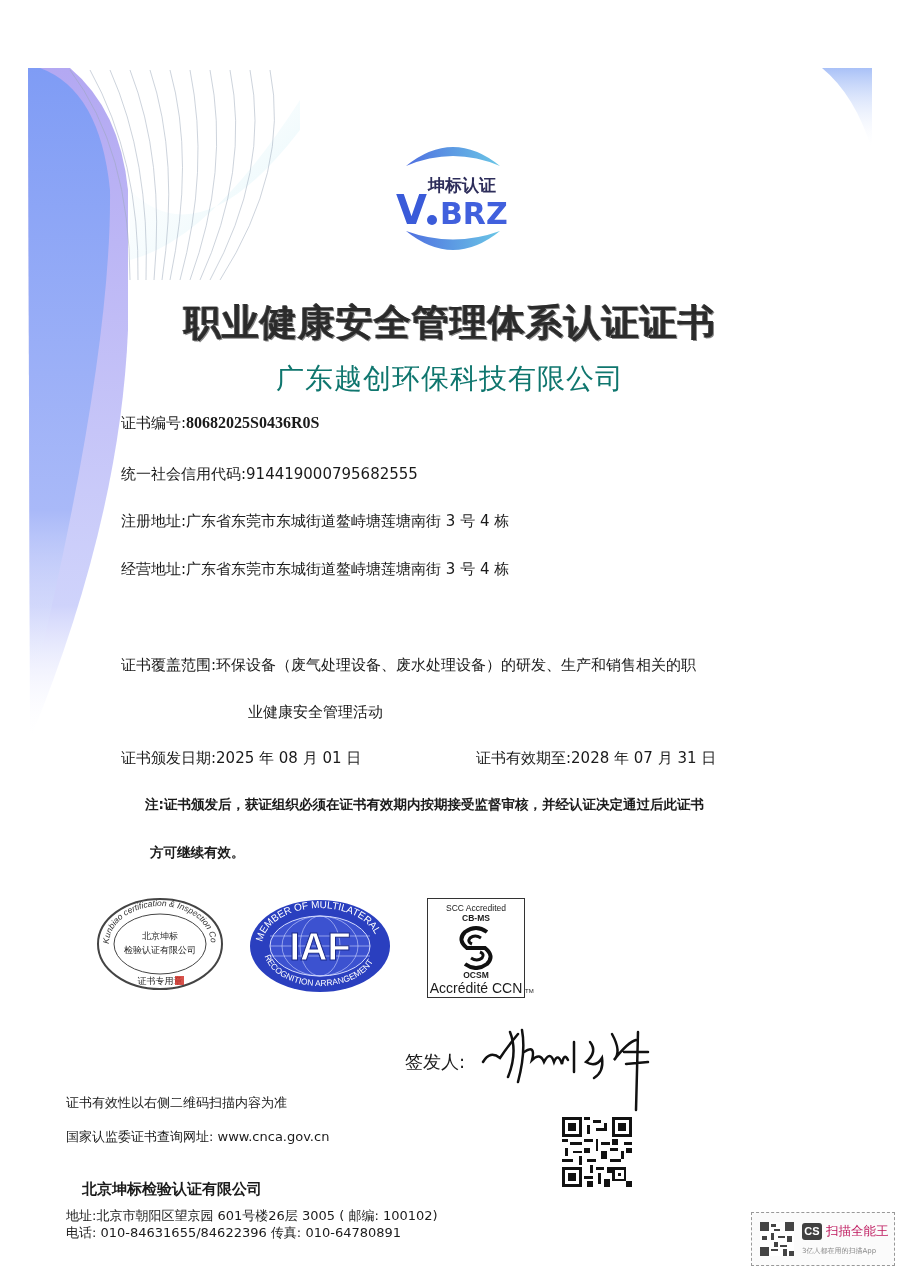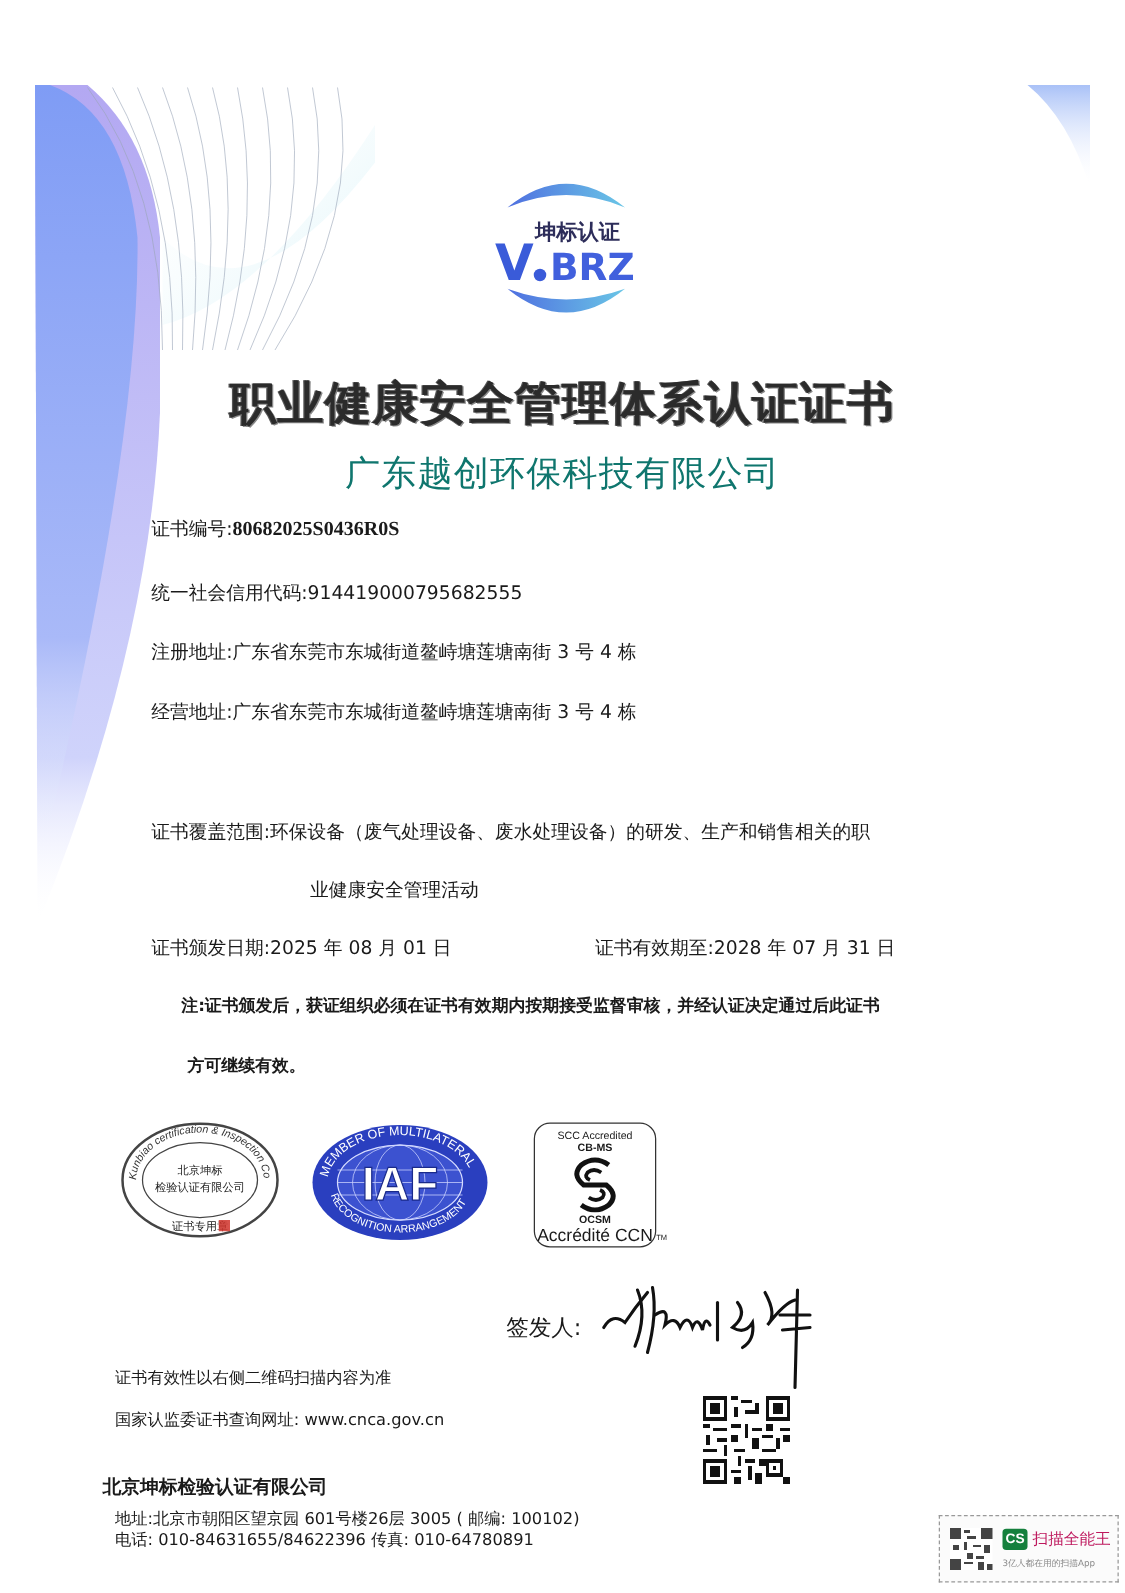--- a/index.html
+++ b/index.html
@@ -12,26 +12,26 @@
   .title { position:absolute; left:0; width:900px; top:298px; text-align:center;
            font-family:"DejaVu Sans", sans-serif; font-weight:bold; font-size:37px; letter-spacing:1px;
            color:#2b2b2b; text-shadow: 1px 1px 0 #888, -1px 0 0 #555; }
   .company { position:absolute; left:0; width:900px; top:360px; text-align:center;
              font-family:Liberation Mono, monospace; font-size:28px; color:#0f766e; letter-spacing:1px; }
   .field { position:absolute; left:121px; font-size:15px; font-family:"DejaVu Sans", sans-serif; color:#1a1a1a; white-space:nowrap; }
   .bold { font-weight:bold; font-family:"Liberation Serif", serif; font-size:16px; }
   .note { font-weight:bold; font-size:13.5px; }
   .seal { position:absolute; }
   .sign { position:absolute; left:405px; top:1050px; font-family:"DejaVu Sans", sans-serif; font-size:18px; }
-  .foot { position:absolute; left:92px; font-family:"DejaVu Sans", sans-serif; font-size:13px; color:#1a1a1a; line-height:17px; white-space:nowrap; }
+  .foot { position:absolute; left:66px; font-family:"DejaVu Sans", sans-serif; font-size:13px; color:#1a1a1a; line-height:17px; white-space:nowrap; }
   .foot-title { position:absolute; left:82px; top:1180px; font-family:"DejaVu Sans", sans-serif; font-weight:bold; font-size:15px; }
   .qr { position:absolute; left:562px; top:1115px; width:70px; height:74px; }
   .cs-badge { position:absolute; left:751px; top:1212px; width:142px; height:52px; border:1px dashed #999; background:#fbfbfb; }
   .cs-qr { position:absolute; left:8px; top:8px; width:34px; height:36px; }
-  .cs-logo { position:absolute; left:50px; top:10px; width:20px; height:17px; background:#15803d; border-radius:3px; color:#fff;
+  .cs-logo { position:absolute; left:50px; top:10px; width:20px; height:17px; background:#404040; border-radius:3px; color:#fff;
              font-family:"Liberation Sans", sans-serif; font-weight:bold; font-size:11px; text-align:center; line-height:17px; }
   .cs-name { position:absolute; left:74px; top:10px; font-family:"DejaVu Sans", sans-serif; font-size:12.5px; color:#be185d; }
   .cs-sub { position:absolute; left:50px; top:33px; font-family:"DejaVu Sans", sans-serif; font-size:7px; color:#888; white-space:nowrap; }
 </style>
 </head>
 <body>
 
 <div class="page">
 
   <svg class="bg-left" width="320" height="780" viewBox="0 0 320 780">
@@ -156,21 +156,21 @@
         <line x1="22" y1="48" x2="122" y2="48"></line>
         <line x1="22" y1="58" x2="122" y2="58"></line>
       <ellipse cx="72" cy="48" rx="20" ry="30"></ellipse>
         <ellipse cx="72" cy="48" rx="38" ry="30"></ellipse>
     </g>
     <text font-family="Liberation Sans, sans-serif" font-size="10" fill="#fff"><textPath href="#iafTop" startOffset="4">MEMBER OF MULTILATERAL</textPath></text>
     <text font-family="Liberation Sans, sans-serif" font-size="8.5" fill="#fff"><textPath href="#iafBot" startOffset="6">RECOGNITION ARRANGEMENT</textPath></text>
     <text x="72" y="62" text-anchor="middle" font-family="Liberation Sans, sans-serif" font-size="38" font-weight="bold" fill="#fff" stroke="#1a2a8a" stroke-width="1">IAF</text>
   </svg>
 
-  <div class="seal" style="left:427px; top:898px; width:96px; height:98px; border:1.5px solid #333; border-radius:13px; font-family:'Liberation Sans', sans-serif; text-align:center;">
+  <div class="seal" style="left:427px; top:898px; width:96px; height:98px; border:1.5px solid #333; border-radius:0; font-family:'Liberation Sans', sans-serif; text-align:center;">
     <div style="font-size:8.5px; margin-top:4px;">SCC Accredited</div>
     <div style="font-size:8.5px; font-weight:bold;">CB-MS</div>
     <svg width="46" height="46" viewBox="0 0 46 46" style="display:block; margin:1px auto 0;">
       <path d="M34 8 Q23 0 12 8 Q4 16 14 24 L32 24 Q42 32 34 40 Q23 48 12 40" fill="none" stroke="#111" stroke-width="4"></path>
       <path d="M28 14 Q22 10 17 14 Q14 18 19 20" fill="none" stroke="#111" stroke-width="3"></path>
       <path d="M18 34 Q24 38 29 34 Q32 30 27 28" fill="none" stroke="#111" stroke-width="3"></path>
     </svg>
     <div style="font-size:8.5px; font-weight:bold;">OCSM</div>
     <div style="font-size:14px;">Accrédité CCN</div>
   </div>

